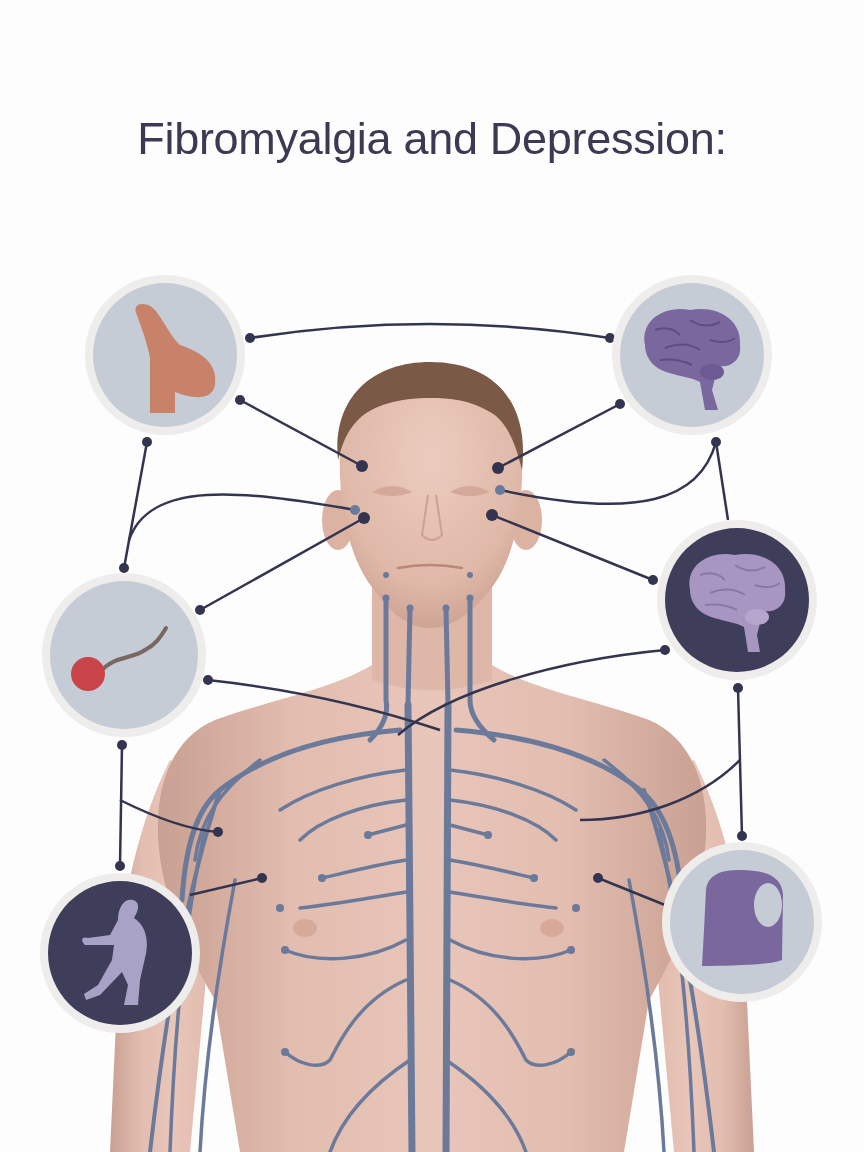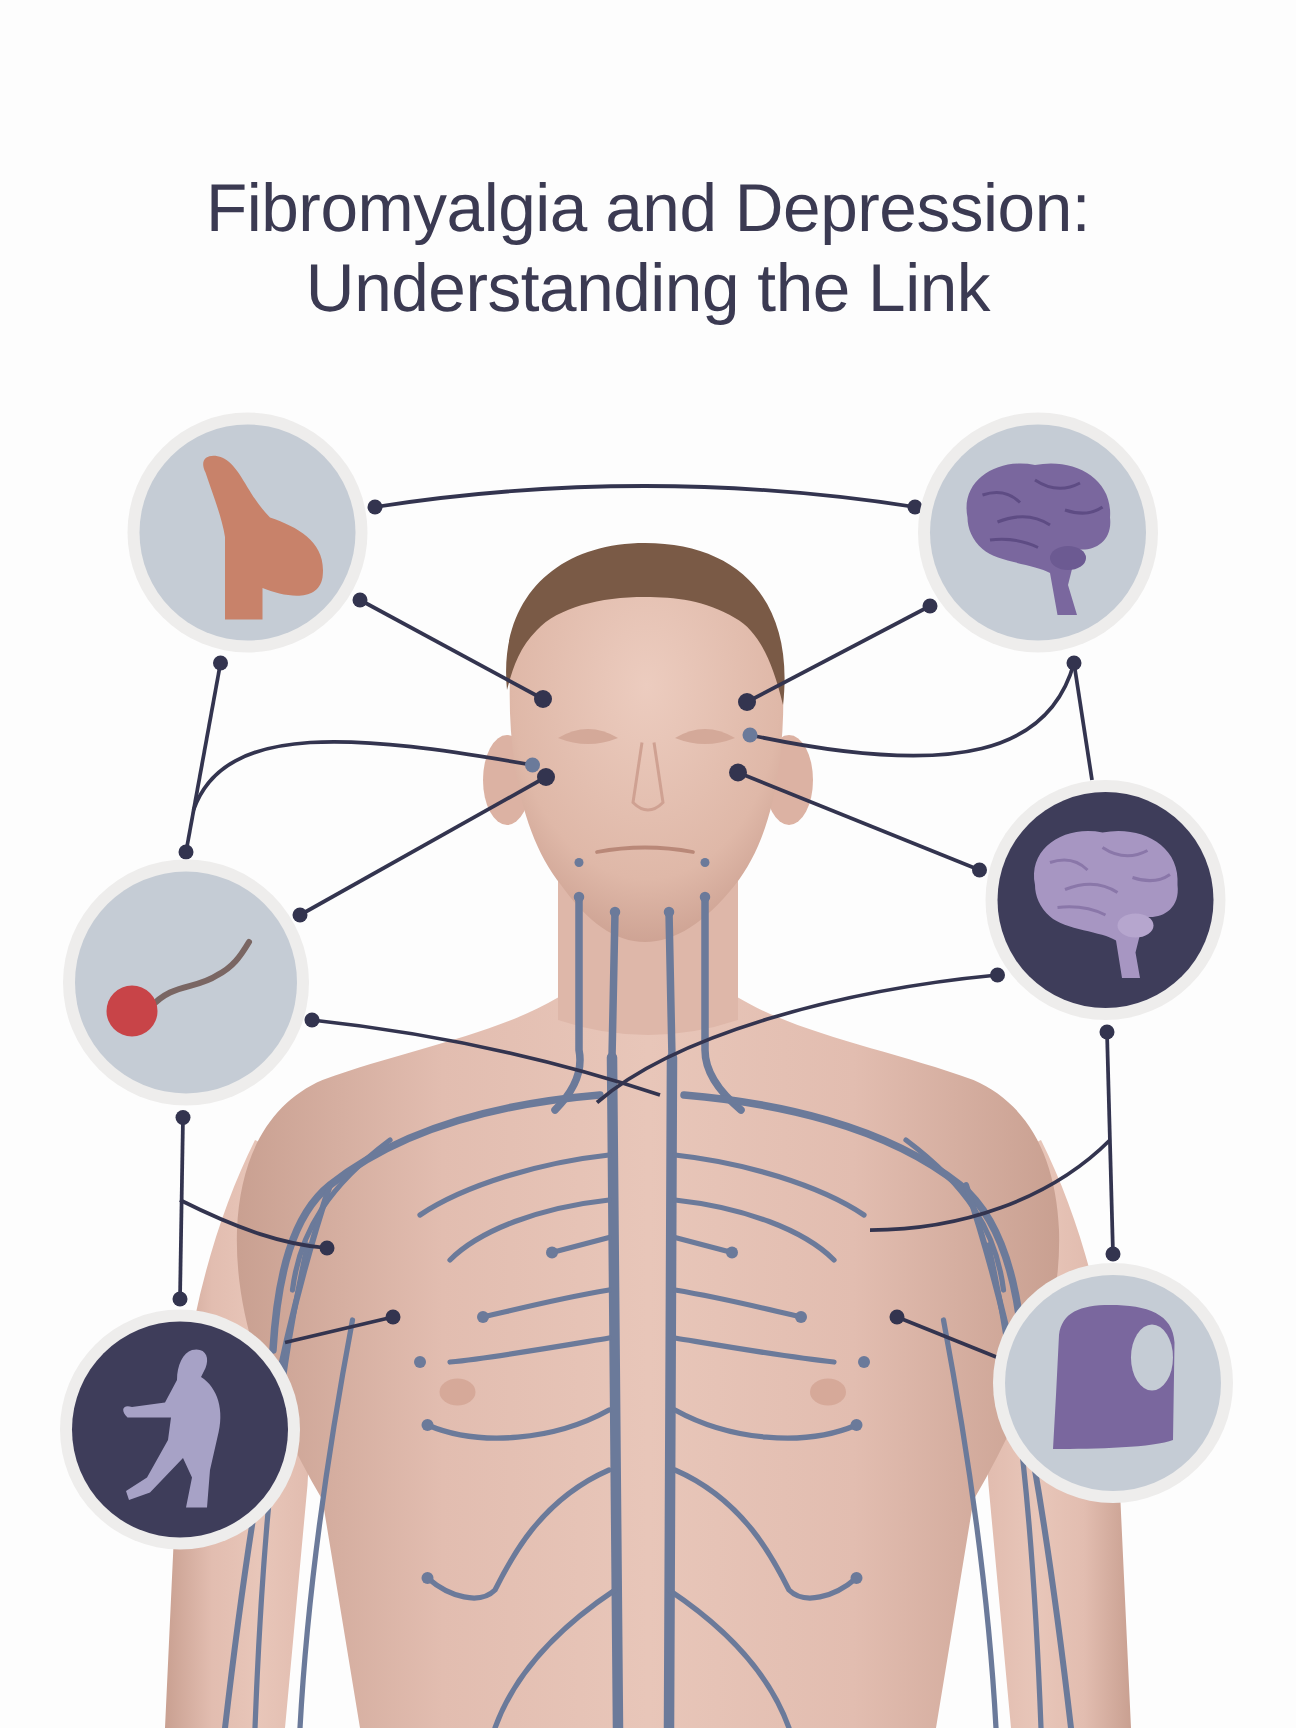--- a/index.html
+++ b/index.html
@@ -14,21 +14,20 @@
     font-size:45px; line-height:53px; font-weight:400; letter-spacing:-0.3px;
   }
   .title div { white-space:nowrap; }
   svg.stage { position:absolute; left:0; top:0; }
 </style>
 </head>
 <body>
 
 <div class="title">
   <div>Fibromyalgia and Depression:</div>
-  <div>Understanding the Link</div>
 </div>
 
 <svg class="stage" width="864" height="1152" viewBox="0 0 864 1152">
   <defs>
     <radialGradient id="skinGrad" cx="50%" cy="35%" r="70%">
       <stop offset="0%" stop-color="#ecccbf"></stop>
       <stop offset="70%" stop-color="#dfb8a8"></stop>
       <stop offset="100%" stop-color="#c99d8e"></stop>
     </radialGradient>
     <linearGradient id="torsoGrad" x1="0" y1="0" x2="1" y2="0">

